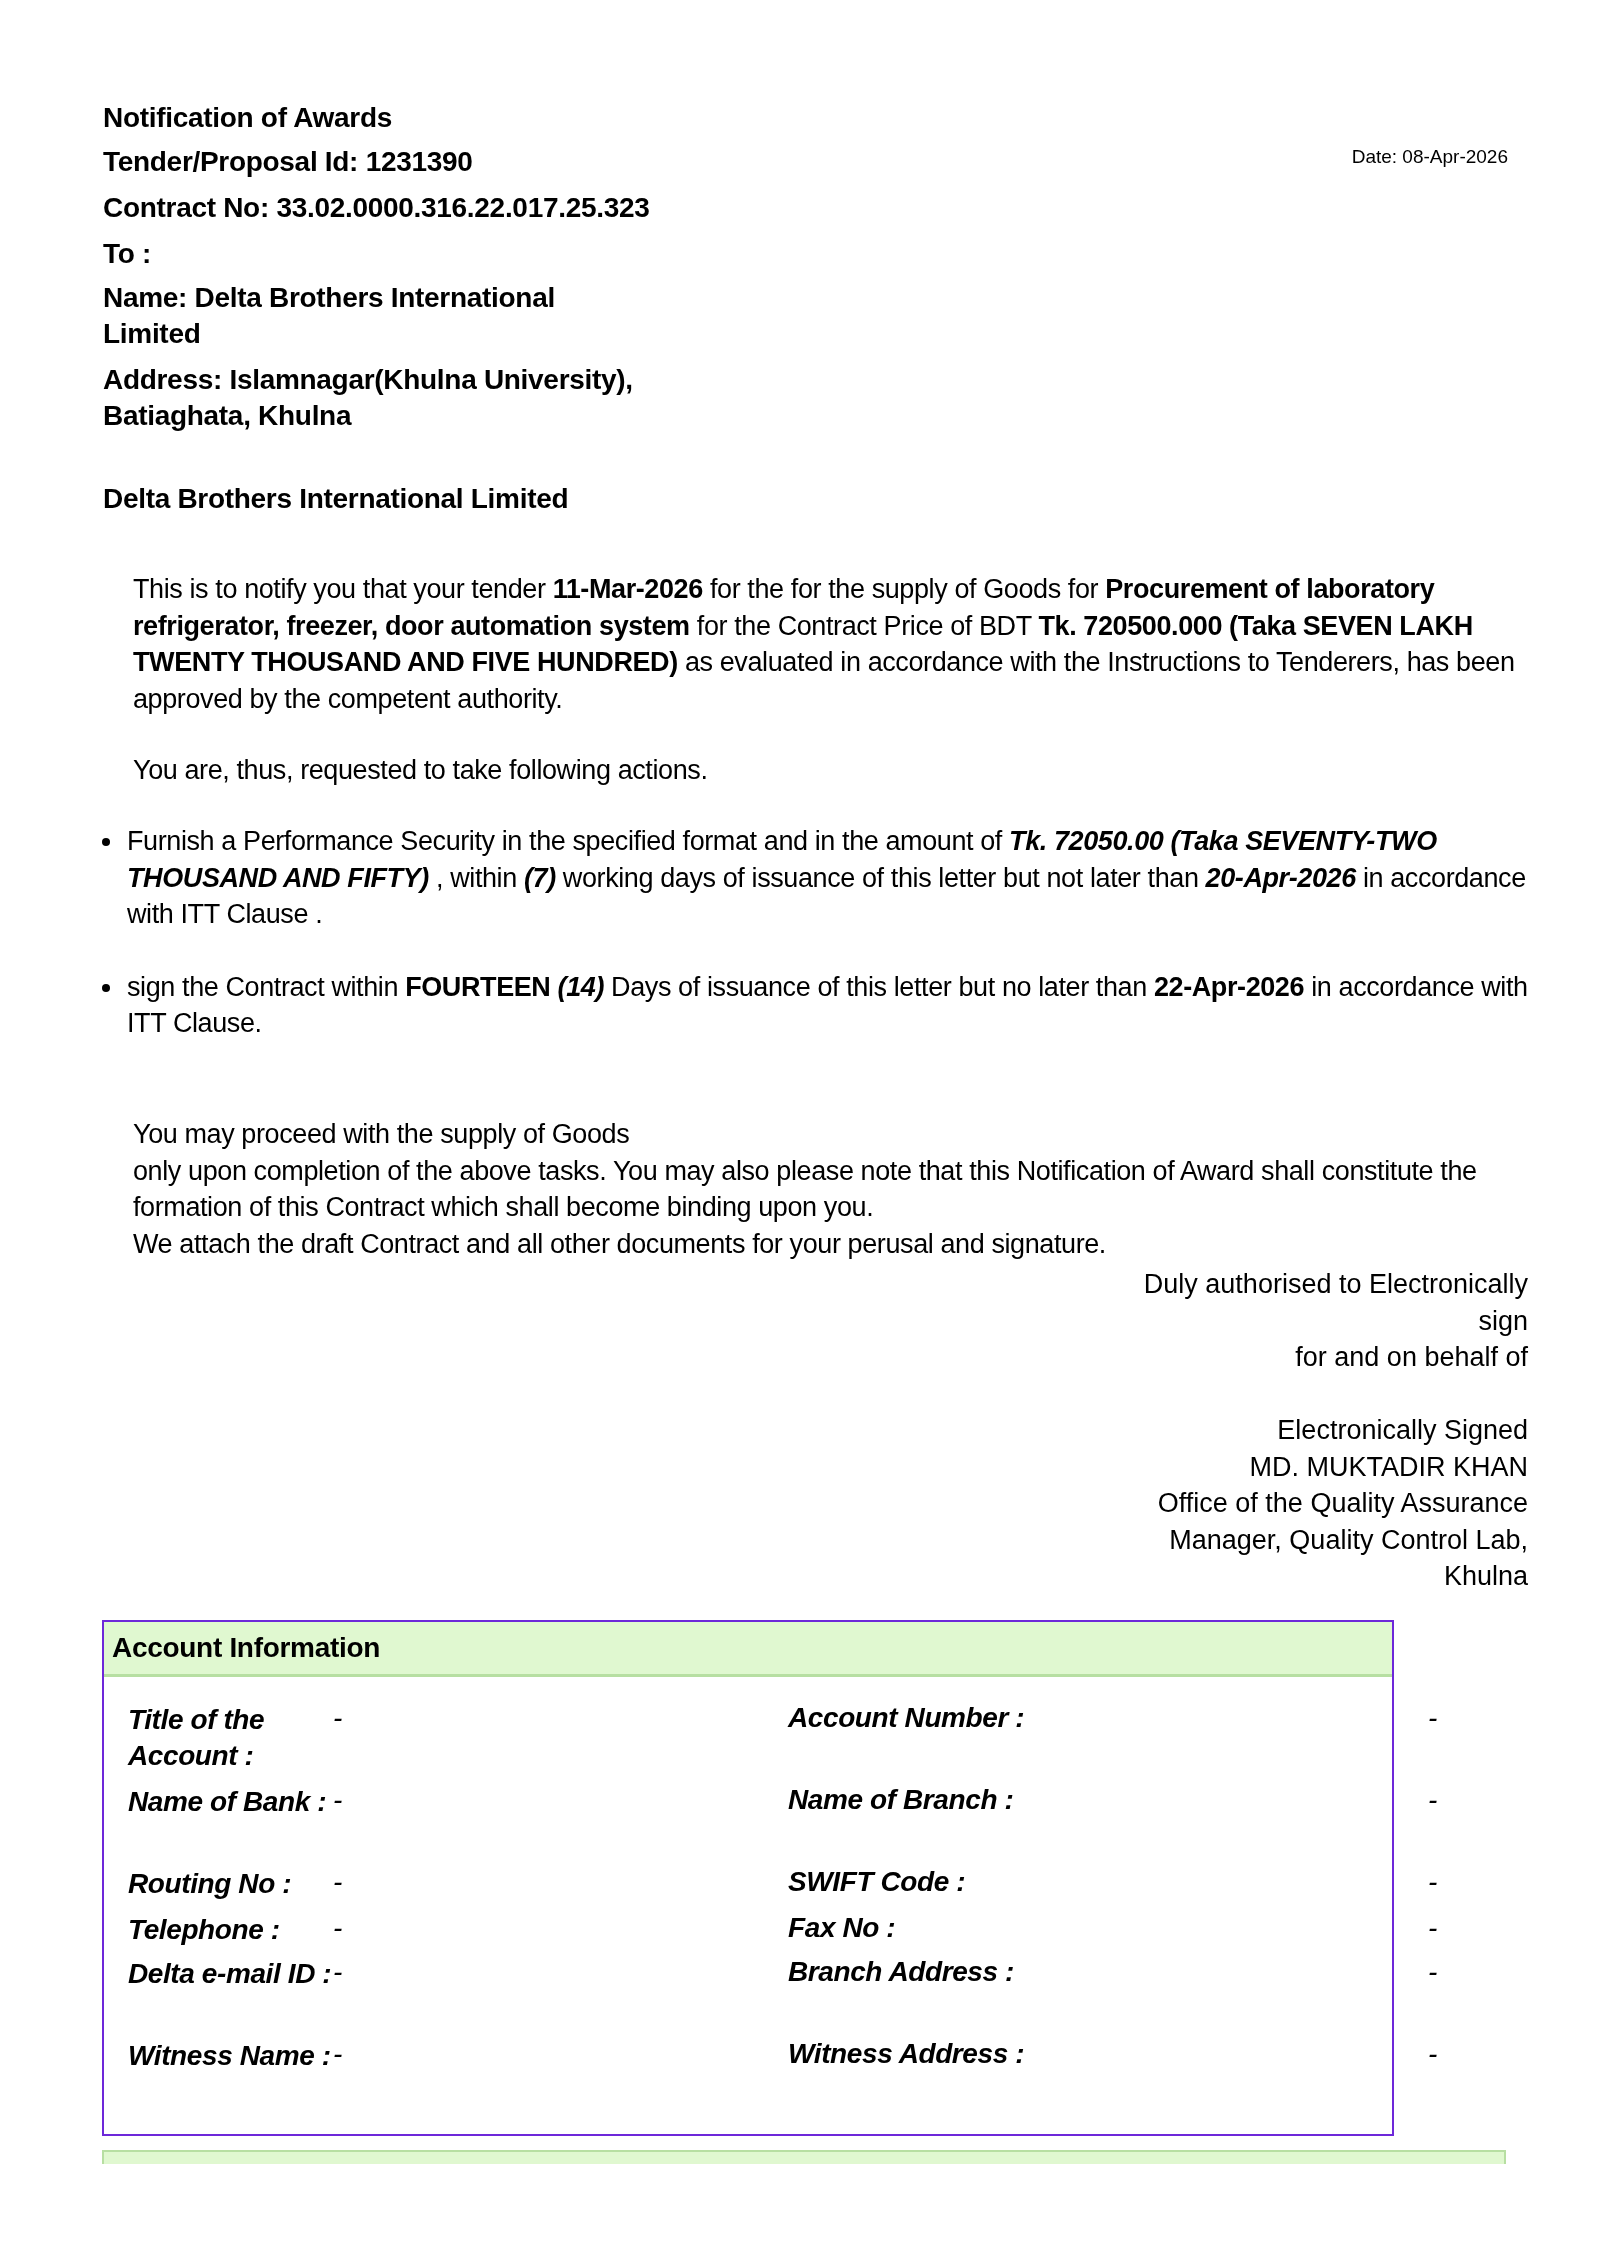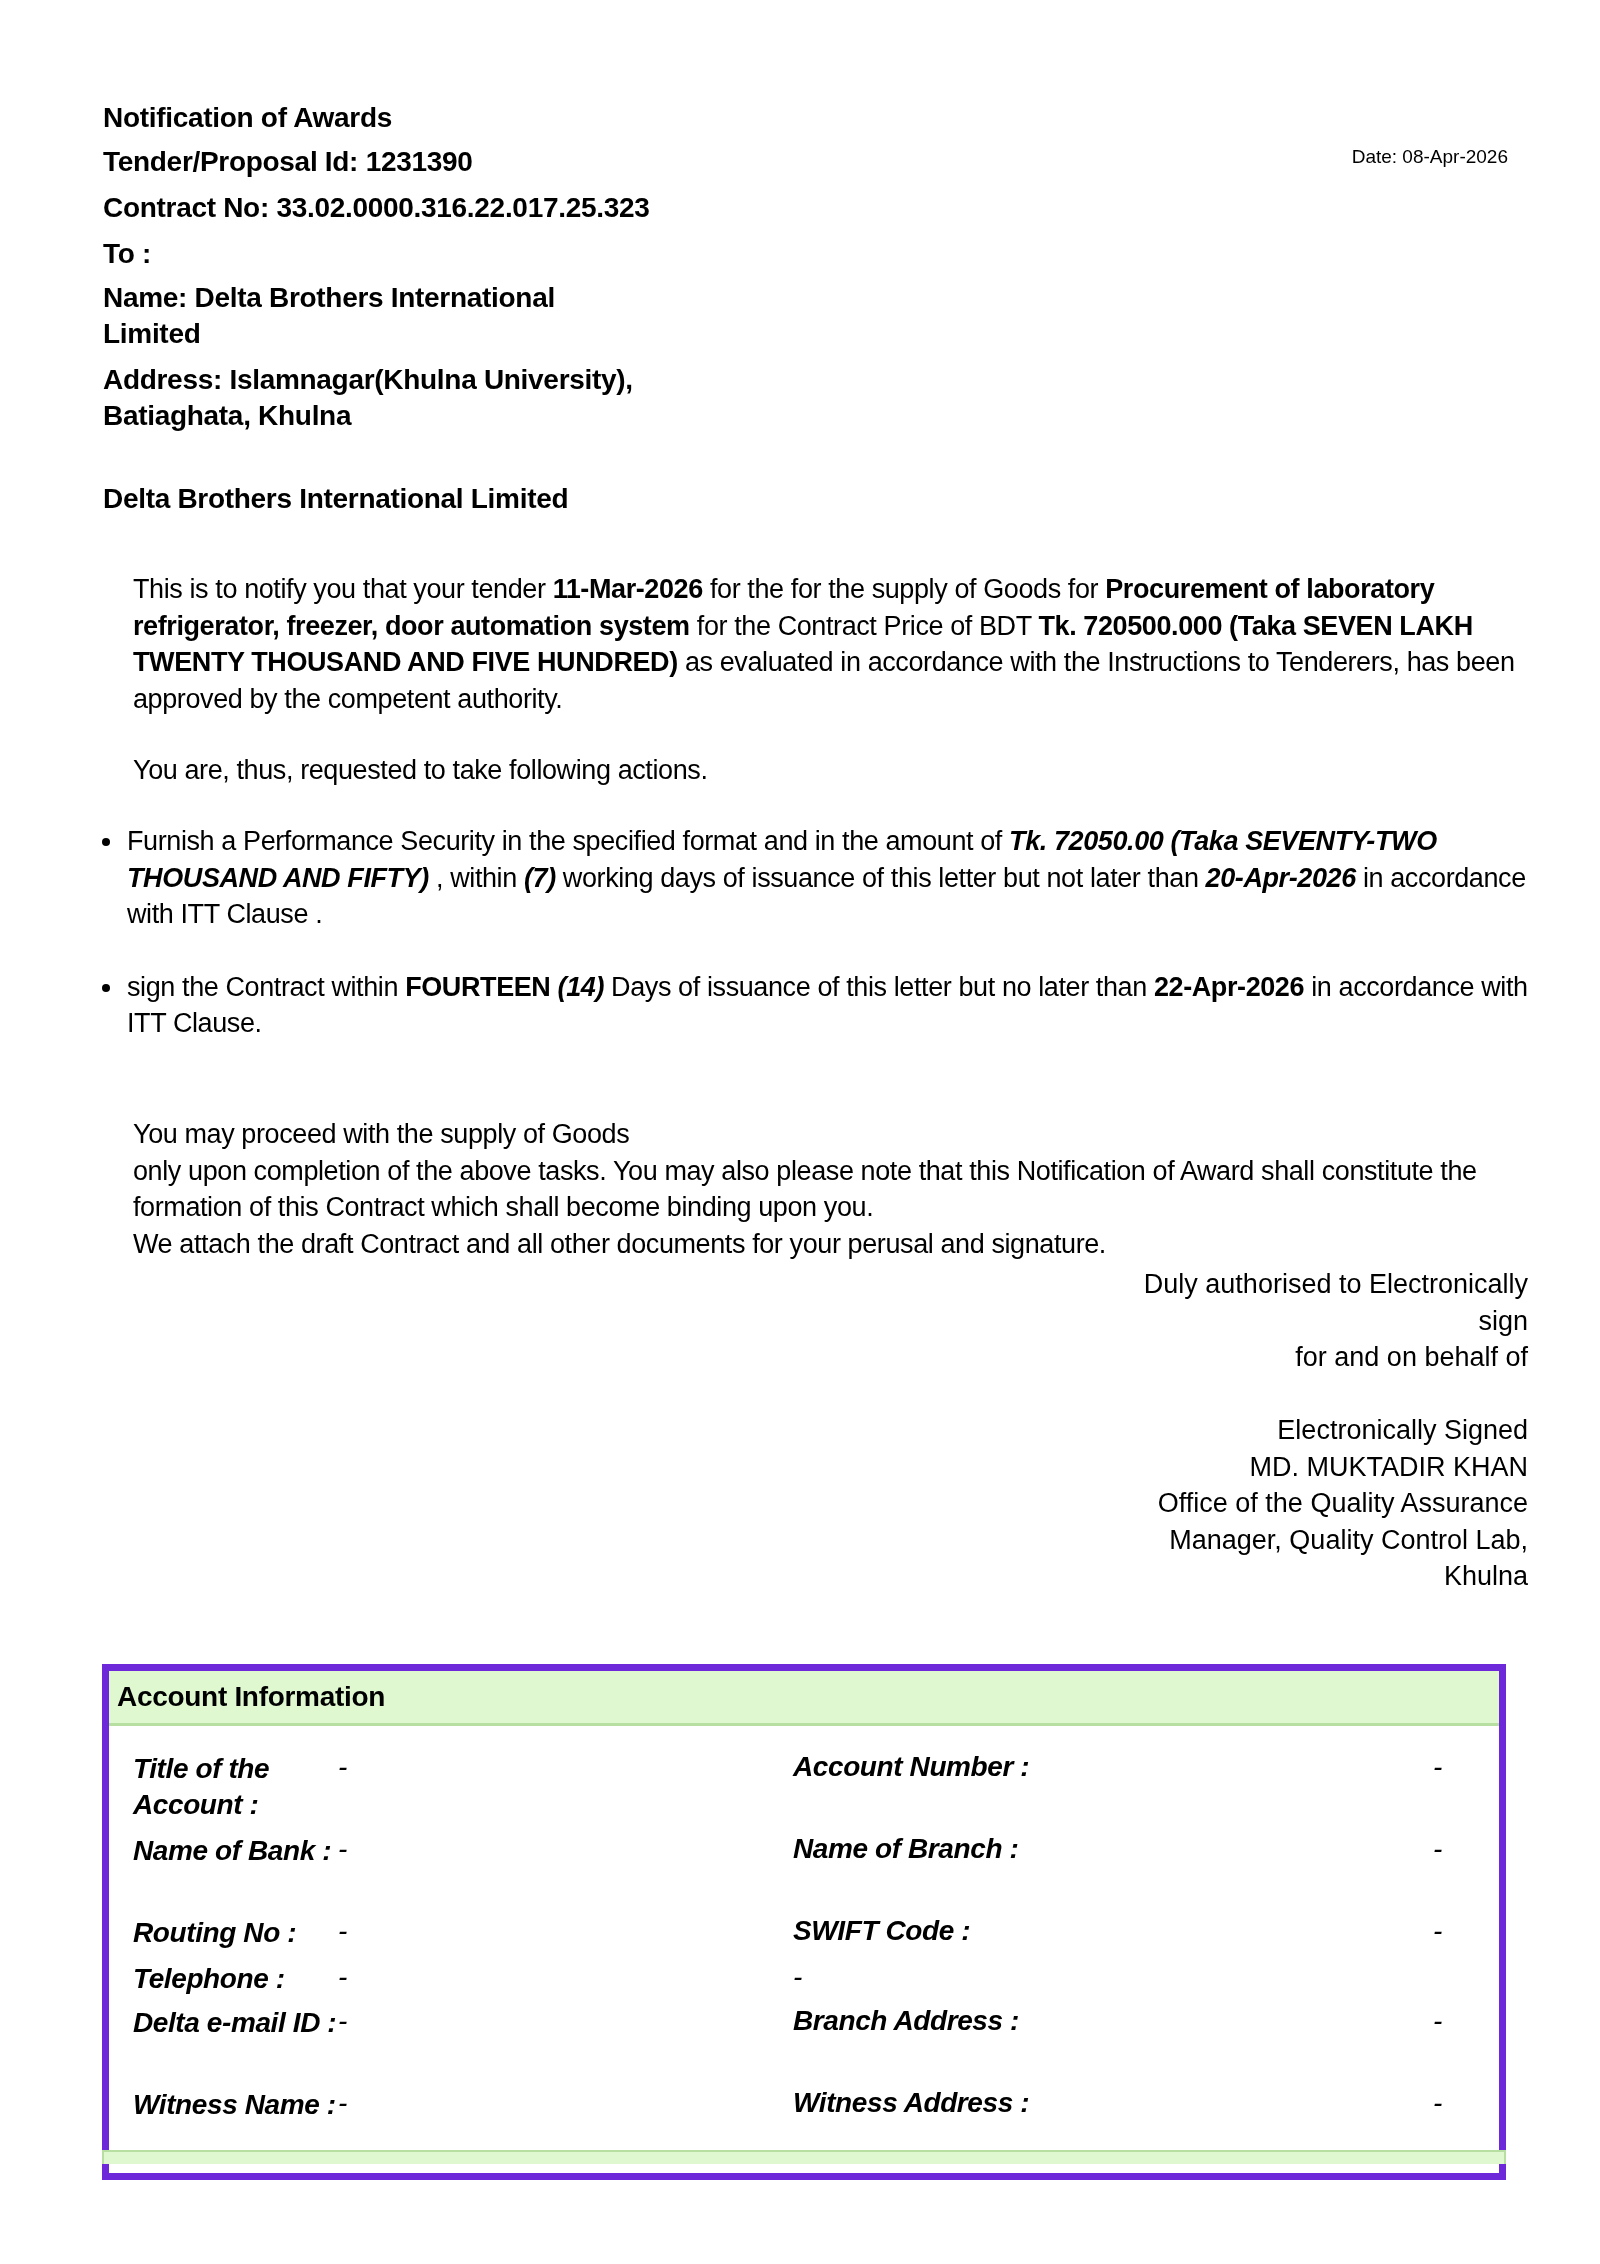--- a/index.html
+++ b/index.html
@@ -9,21 +9,21 @@
     }
     .hdr { position: absolute; left: 103px; font-weight: bold; font-size: 28px; letter-spacing: -0.3px; text-align: right; }
     .hdr-date { position: absolute; right: 92px; top: 146px; font-weight: normal; font-size: 19px; }
     .para { position: absolute; left: 103px; width: 1400px; line-height: 36.5px; font-size: 27px; letter-spacing: -0.4px; margin-left: 30px; }
     .b { font-weight: bold; }
     .bi { font-weight: bold; font-style: italic; }
     ul.actions { position: absolute; left: 103px; top: 823px; width: 1420px; margin: 0; padding: 0 0 0 22px; list-style: disc; font-size: 27px; letter-spacing: -0.4px; }
     ul.actions li { line-height: 36.5px; margin-bottom: 36px; padding-left: 2px; }
     .sig { position: absolute; left: 1088px; top: 1266px; width: 440px; font-size: 27px; line-height: 36.5px; }
     .sig div { min-height: 36.5px; text-align: right; }
-    .acct { position: absolute; left: 102px; top: 1620px; width: 1404px; height: 516px; border: 7px solid #6d28d9; box-sizing: border-box; margin-top: 44px; }
+    .acct { position: absolute; left: 102px; top: 1620px; width: 1292px; height: 516px; border: 2px solid #6d28d9; box-sizing: border-box; }
     .acct-head { height: 52px; background: #e0f8d0; border-bottom: 3px solid #b7dfa2; font-weight: bold; font-size: 28px; line-height: 52px; padding-left: 8px; letter-spacing: -0.3px; }
     .acct-grid { position: absolute; left: 24px; top: 80px; width: 1360px; }
     .row { display: flex; align-items: flex-start; font-weight: bold; font-size: 28px; letter-spacing: -0.4px; font-style: italic; }
     .lab { width: 205px; line-height: 36px; }
     .val1 { width: 455px; font-weight: normal; }
     .lab2 { width: 640px; }
     .val2 { width: 60px; font-weight: normal; text-align: left; }
     .next-box { position: absolute; left: 102px; top: 2150px; width: 1404px; height: 14px; border: 2px solid #b7dfa2; border-bottom: none; background: #e0f8d0; box-sizing: border-box; }
   </style>
 </head>
@@ -88,20 +88,21 @@
     </div>
     <div class="row" style="height:46px">
       <div class="lab">Routing No :</div>
       <div class="val1">-</div>
       <div class="lab2">SWIFT Code :</div>
       <div class="val2">-</div>
     </div>
     <div class="row" style="height:44px">
       <div class="lab">Telephone :</div>
       <div class="val1">-</div>
+      <div class="lab2">Fax No :</div>
       <div class="val2">-</div>
     </div>
     <div class="row" style="height:82px">
       <div class="lab">Delta e-mail ID :</div>
       <div class="val1">-</div>
       <div class="lab2">Branch Address :</div>
       <div class="val2">-</div>
     </div>
     <div class="row" style="height:82px">
       <div class="lab">Witness Name :</div>

